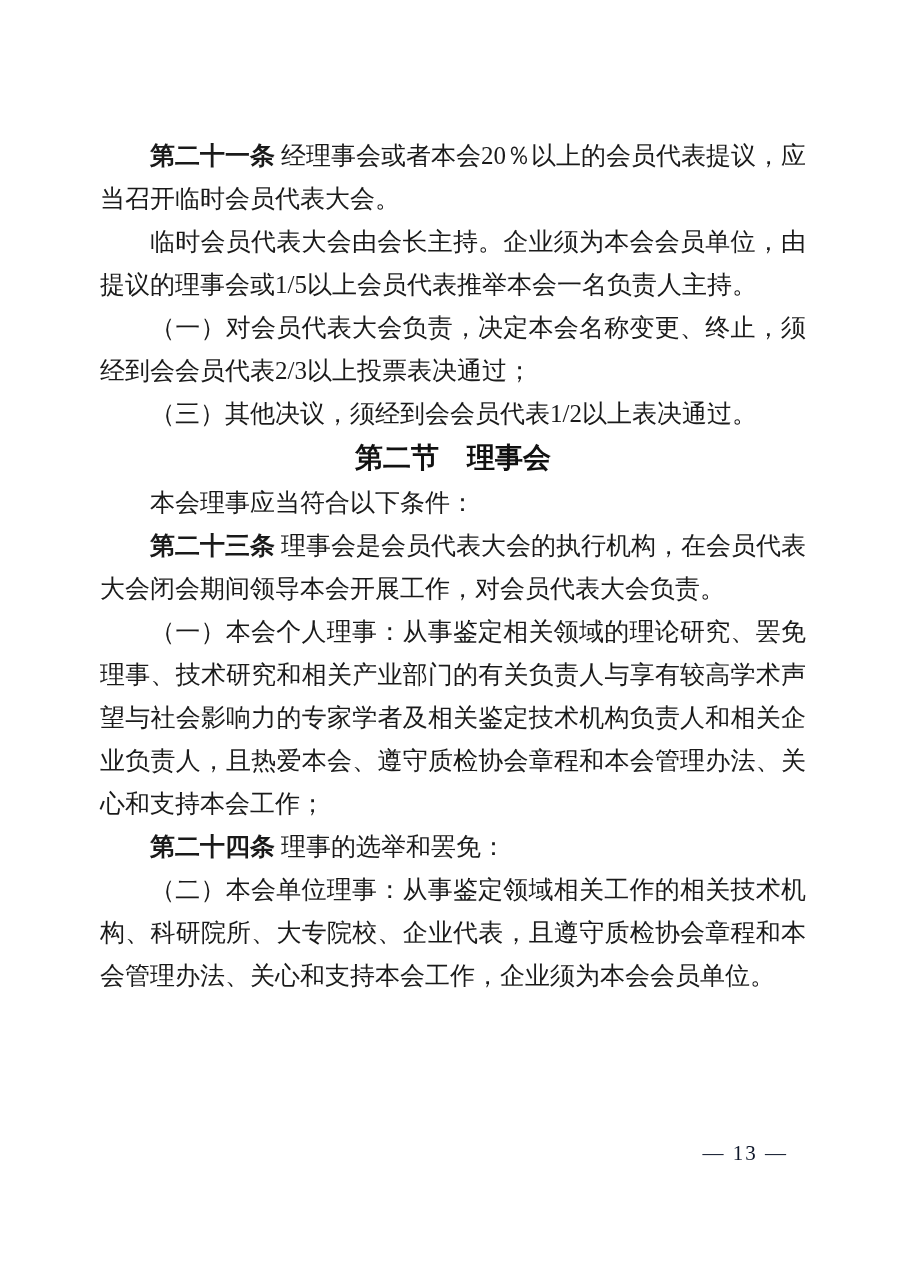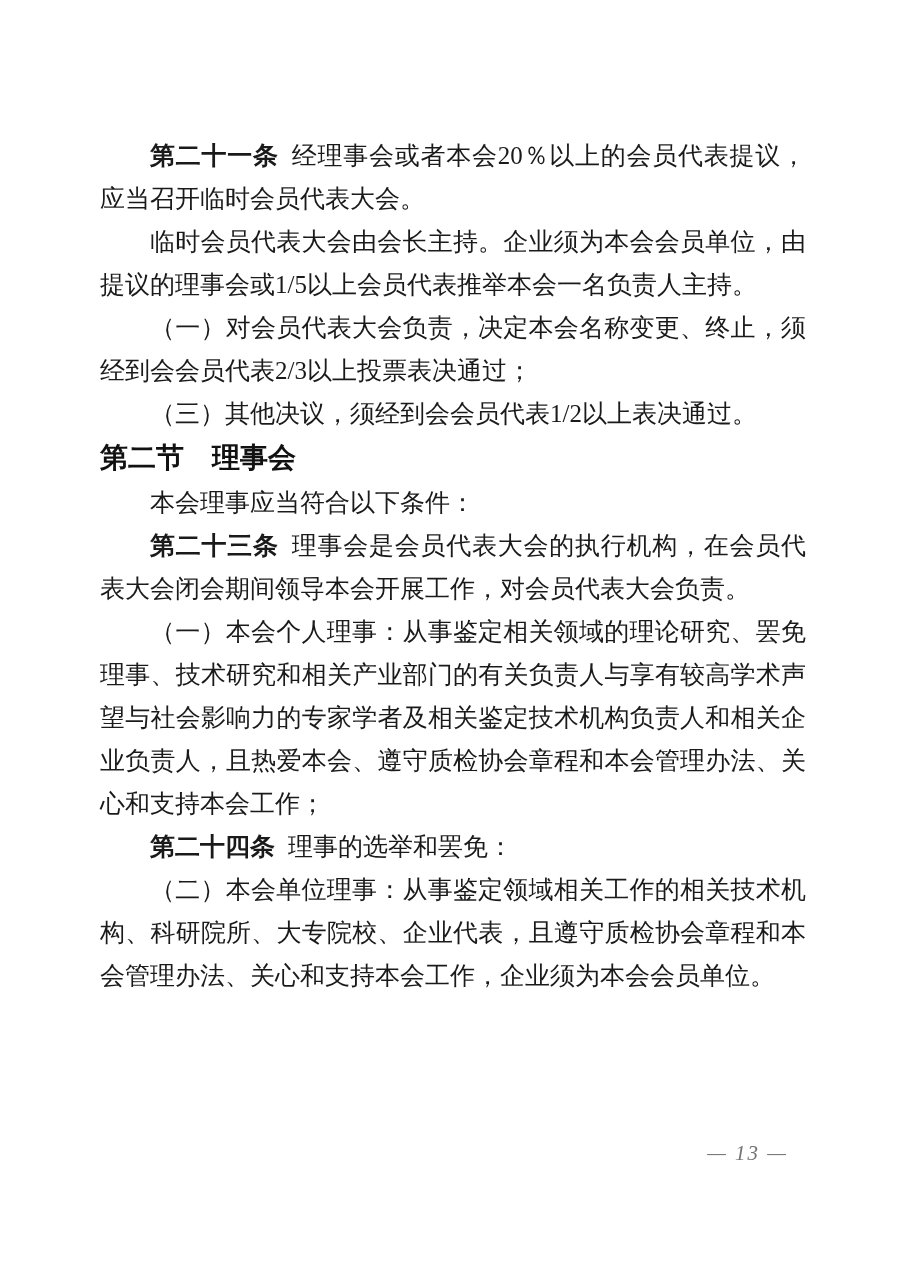--- a/index.html
+++ b/index.html
@@ -23,40 +23,40 @@
   .para {
     margin: 0;
     font-size: 25px;
     line-height: 43px;
     text-align: justify;
     text-indent: 2em;
     color: #1a1a1a;
   }
   .lead {
     font-weight: bold;
-    margin-right: 13px;
+    margin-right: 6px;
   }
   .heading {
     margin: 0;
     font-size: 28px;
     line-height: 46px;
     font-weight: bold;
+    text-align: center;
     text-indent: 0;
     font-family: "Liberation Sans", "DejaVu Sans", sans-serif;
     color: #111111;
   }
   .footer {
     position: absolute;
     top: 1140px;
     right: 112px;
     font-size: 21px;
     line-height: 26px;
-    color: #737373;
+    color: #0f172a;
     letter-spacing: 2px;
-    font-style: italic;
   }
 </style>
 </head>
 <body>
 
 <div class="page">
   <main class="content">
 
     <p class="para"><b class="lead">第二十一条</b><span>经理事会或者本会20％以上的会员代表提议，应当召开临时会员代表大会。</span></p>
 

